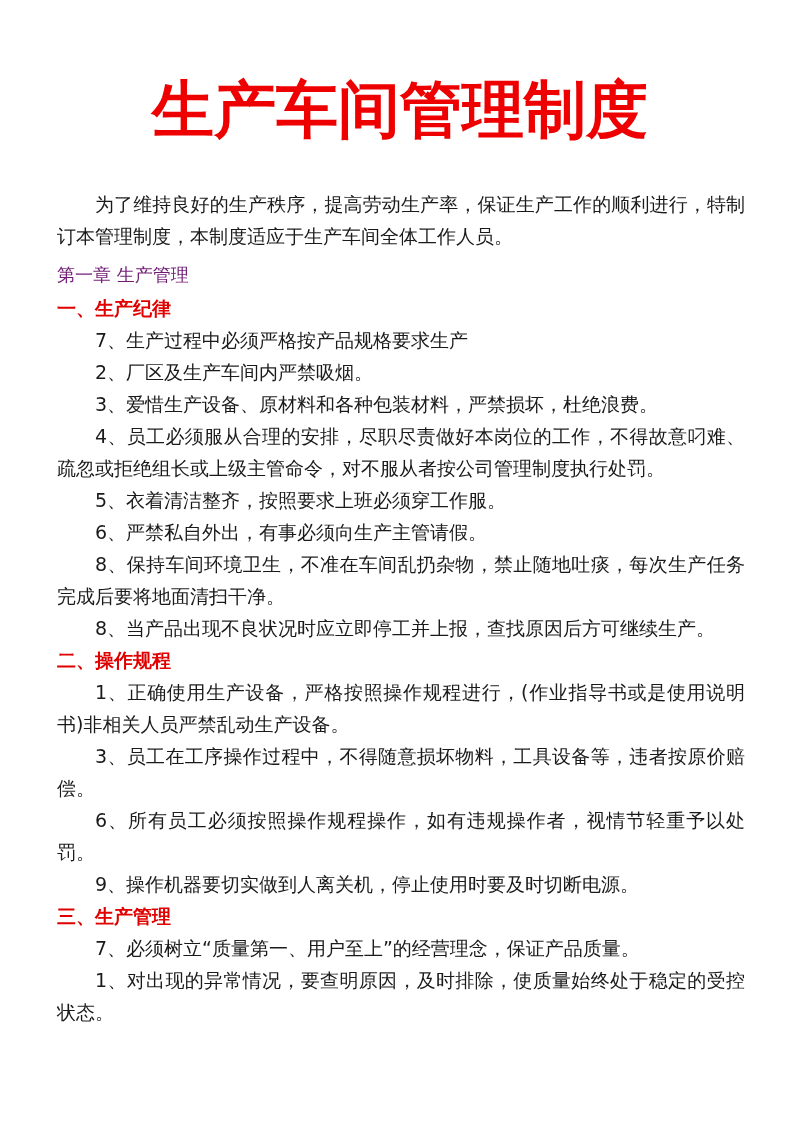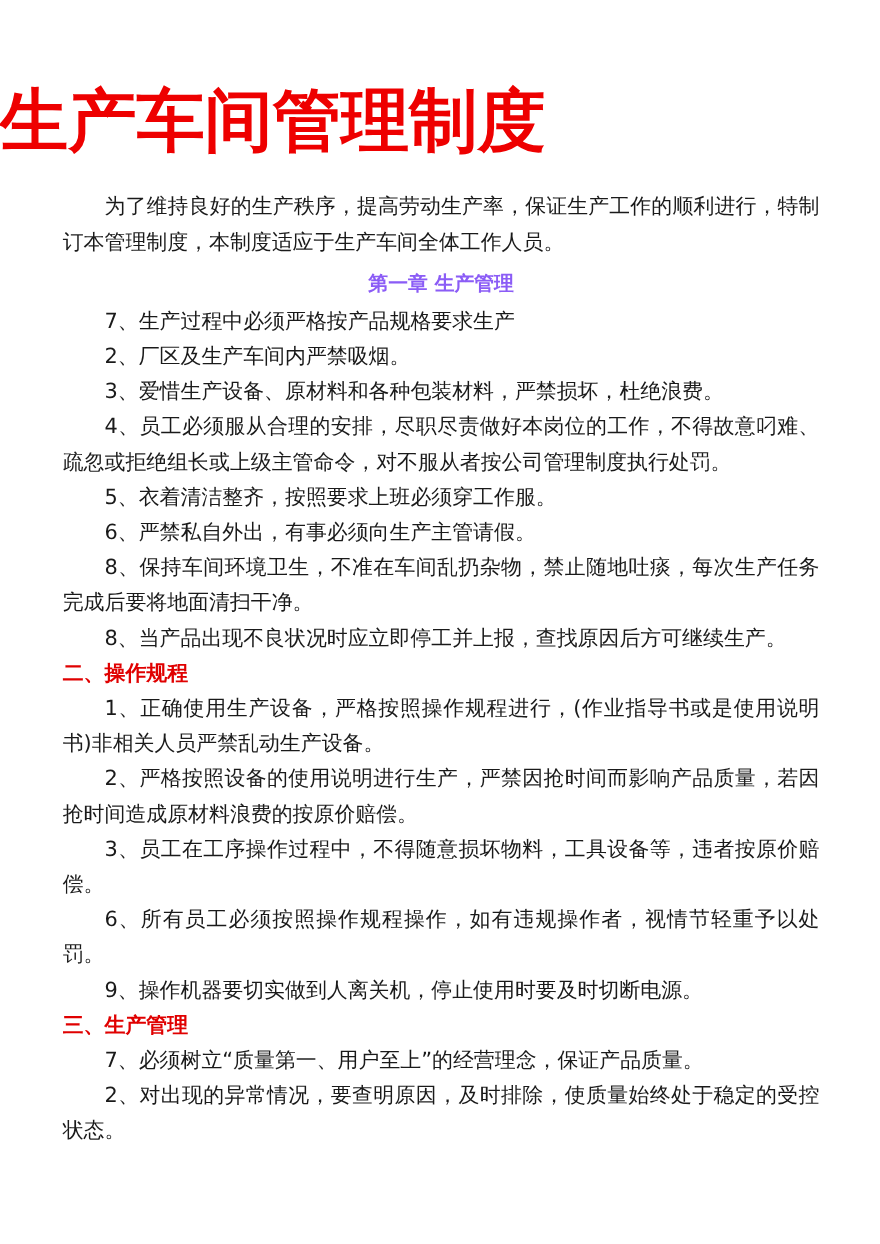--- a/index.html
+++ b/index.html
@@ -3,57 +3,57 @@
 <meta charset="utf-8">
 <style>
   html, body { margin: 0; padding: 0; background: #ffffff; }
   body {
     width: 800px; height: 1131px; overflow: hidden; position: relative;
     font-family: "DejaVu Sans", "Liberation Sans", sans-serif;
     color: #1a1a1a;
   }
   .title {
     position: absolute; left: 0; top: 72px; width: 800px;
-    font-size: 62px; font-weight: bold;
+    text-align: center; font-size: 62px; font-weight: bold;
     color: #ee0000; letter-spacing: 0px; line-height: 76px;
   }
   .content {
-    position: absolute; left: 57px; top: 172px; width: 688px;
+    position: absolute; left: 57px; top: 188px; width: 688px;
     font-size: 19px; line-height: 32px;
   }
   .para { text-indent: 38px; margin: 0; text-align: justify; }
   .chapter {
-    text-align: center; color: #8b5cf6; font-weight: bold;
+    color: #701a75; font-weight: normal;
     font-size: 18px; margin: 8px 0 2px 0; line-height: 30px;
   }
   .section {
     color: #e00000; font-weight: bold; font-size: 19px; margin: 0; line-height: 32px;
   }
 </style>
 </head>
 <body>
 
 <div class="title">生产车间管理制度</div>
 
 <div class="content">
   <p class="para">为了维持良好的生产秩序，提高劳动生产率，保证生产工作的顺利进行，特制订本管理制度，本制度适应于生产车间全体工作人员。</p>
   <div class="chapter">第一章  生产管理</div>
 
+  <div class="section">一、生产纪律</div>
   <p class="para">7、生产过程中必须严格按产品规格要求生产</p>
   <p class="para">2、厂区及生产车间内严禁吸烟。</p>
   <p class="para">3、爱惜生产设备、原材料和各种包装材料，严禁损坏，杜绝浪费。</p>
   <p class="para">4、员工必须服从合理的安排，尽职尽责做好本岗位的工作，不得故意叼难、疏忽或拒绝组长或上级主管命令，对不服从者按公司管理制度执行处罚。</p>
   <p class="para">5、衣着清洁整齐，按照要求上班必须穿工作服。</p>
   <p class="para">6、严禁私自外出，有事必须向生产主管请假。</p>
   <p class="para">8、保持车间环境卫生，不准在车间乱扔杂物，禁止随地吐痰，每次生产任务完成后要将地面清扫干净。</p>
   <p class="para">8、当产品出现不良状况时应立即停工并上报，查找原因后方可继续生产。</p>
 
   <div class="section">二、操作规程</div>
   <p class="para">1、正确使用生产设备，严格按照操作规程进行，(作业指导书或是使用说明书)非相关人员严禁乱动生产设备。</p>
-  <p class="para">2、严格按照设备的使用说明进行生产，严禁因抢时间而影响产品质量，若因抢时间造成原材料浪费的按原价赔偿。</p>
   <p class="para">3、员工在工序操作过程中，不得随意损坏物料，工具设备等，违者按原价赔偿。</p>
   <p class="para">6、所有员工必须按照操作规程操作，如有违规操作者，视情节轻重予以处罚。</p>
   <p class="para">9、操作机器要切实做到人离关机，停止使用时要及时切断电源。</p>
 
   <div class="section">三、生产管理</div>
   <p class="para">7、必须树立“质量第一、用户至上”的经营理念，保证产品质量。</p>
-  <p class="para">2、对出现的异常情况，要查明原因，及时排除，使质量始终处于稳定的受控状态。</p>
+  <p class="para">1、对出现的异常情况，要查明原因，及时排除，使质量始终处于稳定的受控状态。</p>
 </div>
 
 </body></html>

